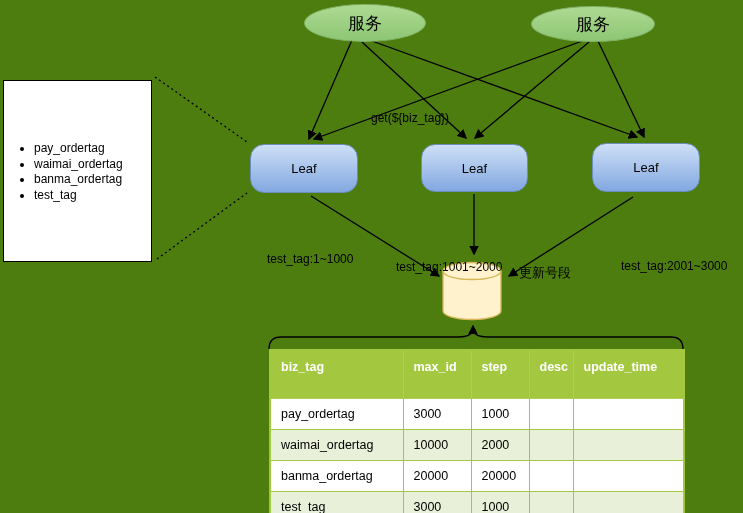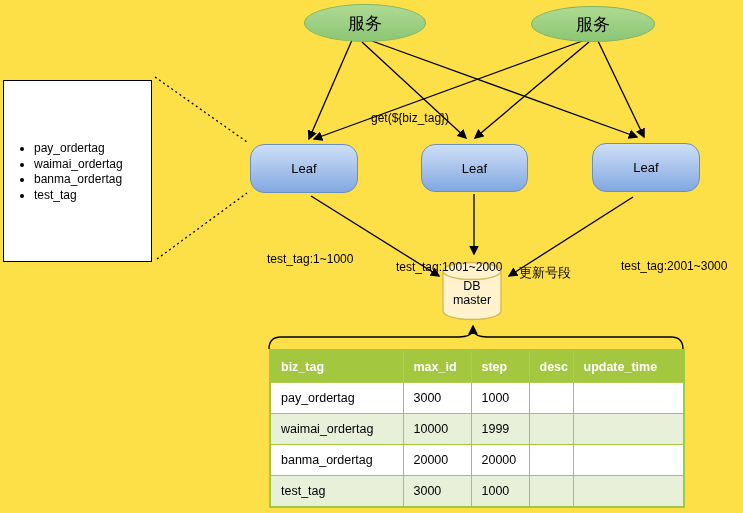--- a/index.html
+++ b/index.html
@@ -1,17 +1,17 @@
 <!DOCTYPE html>
 <html><head>
 <meta charset="utf-8">
 <style>
   html,body { margin:0; padding:0; background:#ffffff; }
   .stage {
-    position:relative; width:743px; height:513px; background:#fde047;
+    position:relative; width:743px; height:513px; background:#4d7c0f;
     font-family:"Liberation Sans", sans-serif; color:#000; overflow:hidden;
   }
   .svg-layer { position:absolute; left:0; top:0; width:743px; height:513px; }
   .node { position:absolute; display:flex; align-items:center; justify-content:center; box-sizing:border-box; }
   .service {
     border:1px solid #82B366; border-radius:50%;
     background:linear-gradient(180deg,#AEDA93 0%,#8CC673 100%);
     font-size:17px;
   }
   .leaf {
@@ -25,21 +25,21 @@
   .callout { position:absolute; left:3px; top:80px; width:149px; height:182px; border:1px solid #000; background:#fff; box-sizing:border-box; }
   .callout ul { margin:60px 0 0 6px; padding-left:24px; font-size:12px; line-height:15.5px; }
   .callout li { margin:0; }
   table.seg {
     position:absolute; left:269px; top:349px; width:414px;
     border-collapse:collapse; table-layout:fixed; font-size:12.5px;
     border:2px solid #A3C73F;
   }
   table.seg th {
     background:#A3C73F; color:#fff; font-weight:bold; text-align:left;
-    padding:0 0 0 10px; height:31px; border:1px solid #AFCF52; font-size:12.5px;
+    padding:0 0 16px 10px; height:31px; border:1px solid #AFCF52; font-size:12.5px;
   }
   table.seg td {
     border:1px solid #A3C73F; padding:0 0 0 10px; height:30px; background:#fff;
   }
   table.seg tbody tr.alt td { background:#E9F0D9; }
 </style>
 </head>
 <body>
 
 <div class="stage">
@@ -81,24 +81,20 @@
   <div class="node leaf" style="left:250px; top:144px; width:108px; height:49px;">
     <span>Leaf</span>
   </div>
   <div class="node leaf" style="left:421px; top:144px; width:107px; height:48px;">
     <span>Leaf</span>
   </div>
   <div class="node leaf" style="left:592px; top:143px; width:108px; height:49px;">
     <span>Leaf</span>
   </div>
 
-  <div class="db-label" style="left:442px; top:279px; width:60px;">
-    <div>DB</div>
-    <div>master</div>
-  </div>
 
   <div class="edge-label" style="left:371px; top:82px;">get(${biz_tag})</div>
   <div class="edge-label" style="left:267px; top:223px;">test_tag:1~1000</div>
   <div class="edge-label" style="left:396px; top:231px;">test_tag:1001~2000</div>
   <div class="edge-label" style="left:621px; top:230px;">test_tag:2001~3000</div>
   <div class="edge-label cn" style="left:519px; top:235px;">更新号段</div>
 
   <div class="callout">
     <ul>
       <li>pay_ordertag</li>
@@ -129,21 +125,21 @@
       <tr>
         <td>pay_ordertag</td>
         <td>3000</td>
         <td>1000</td>
         <td></td>
         <td></td>
       </tr>
       <tr class="alt">
         <td>waimai_ordertag</td>
         <td>10000</td>
-        <td>1999</td>
+        <td>2000</td>
         <td></td>
         <td></td>
       </tr>
       <tr>
         <td>banma_ordertag</td>
         <td>20000</td>
         <td>20000</td>
         <td></td>
         <td></td>
       </tr>

